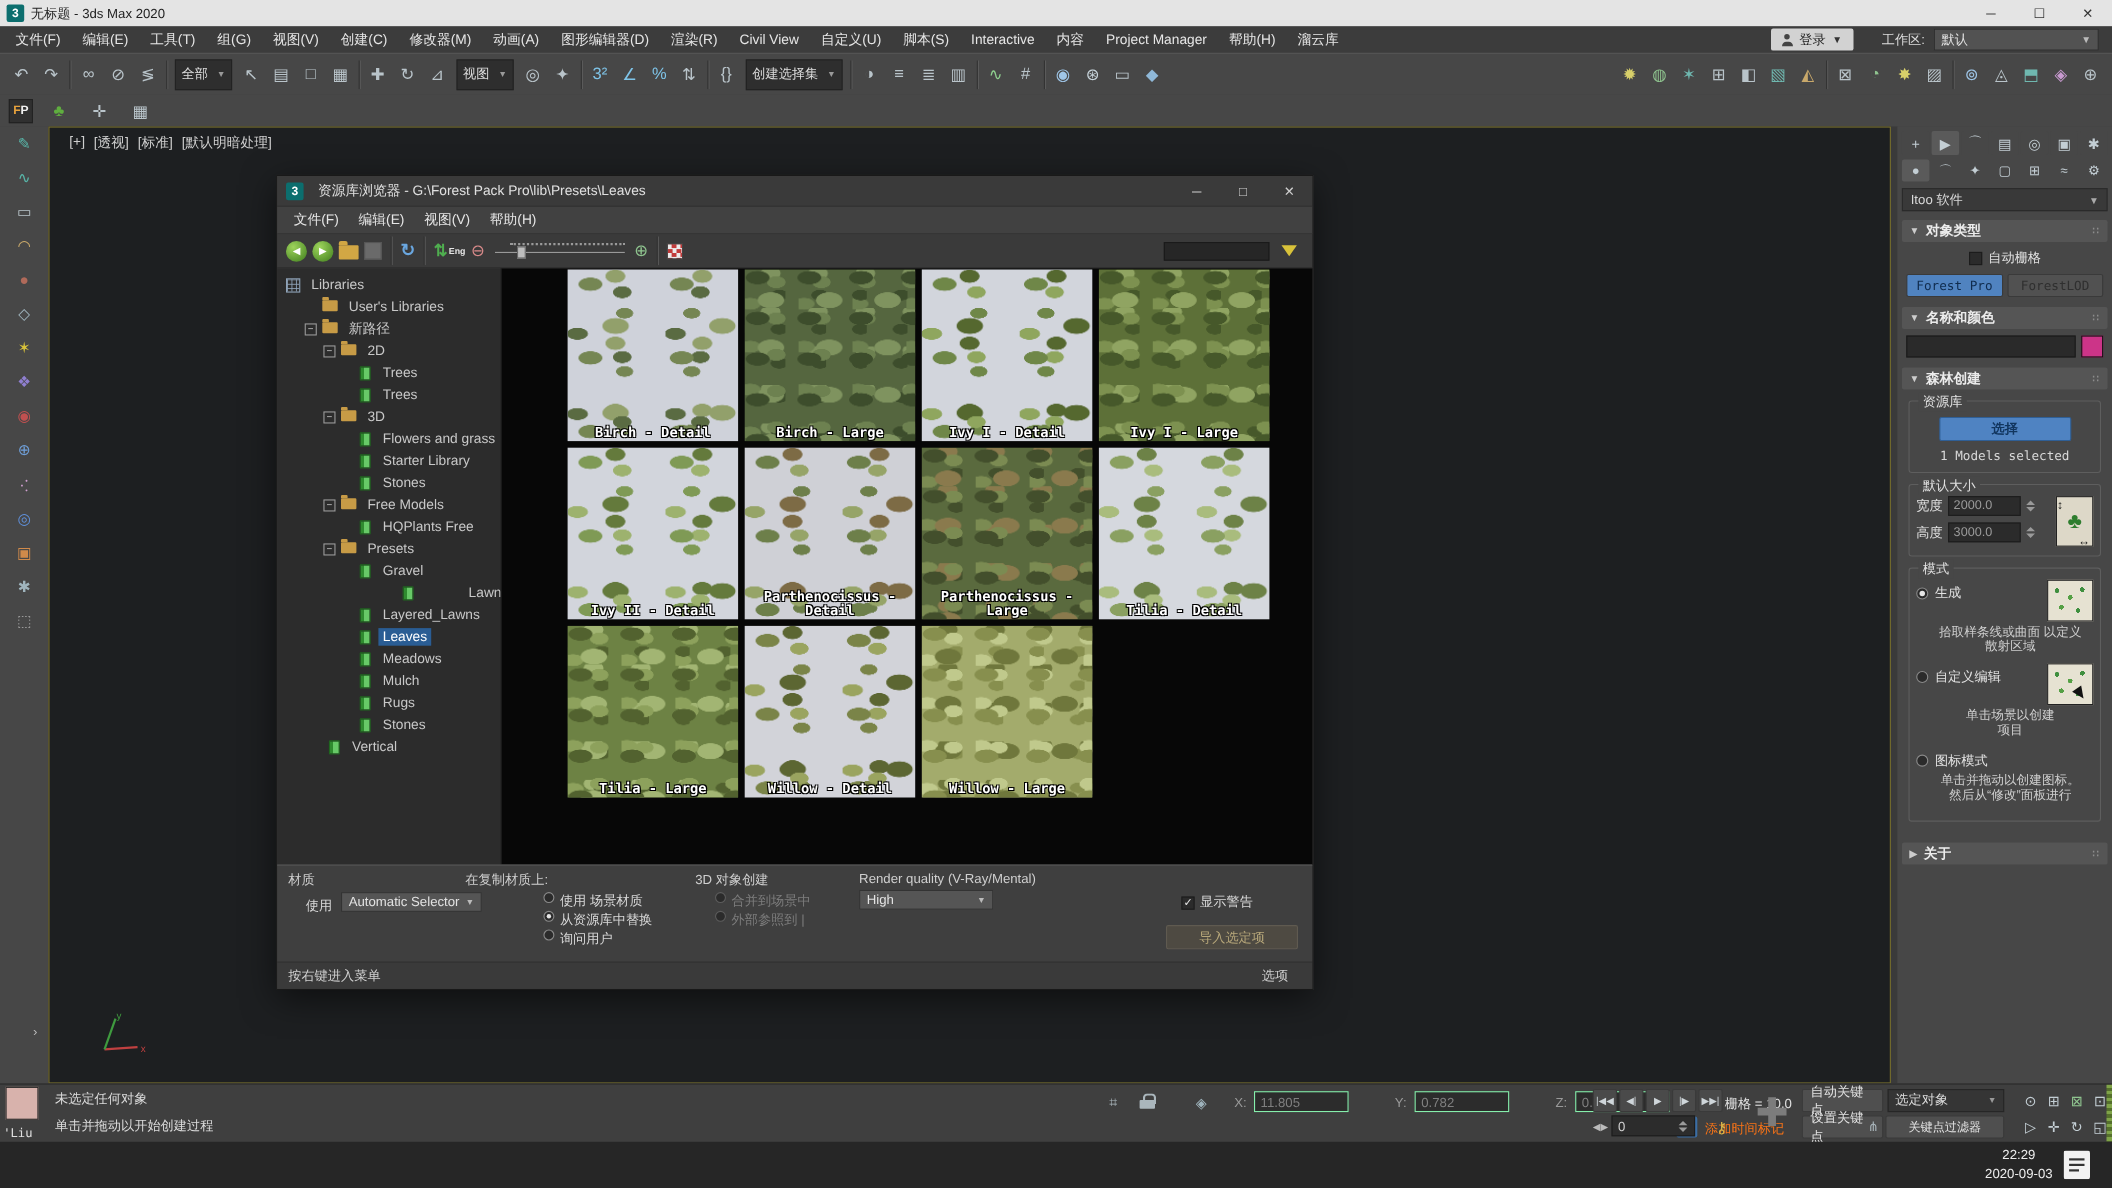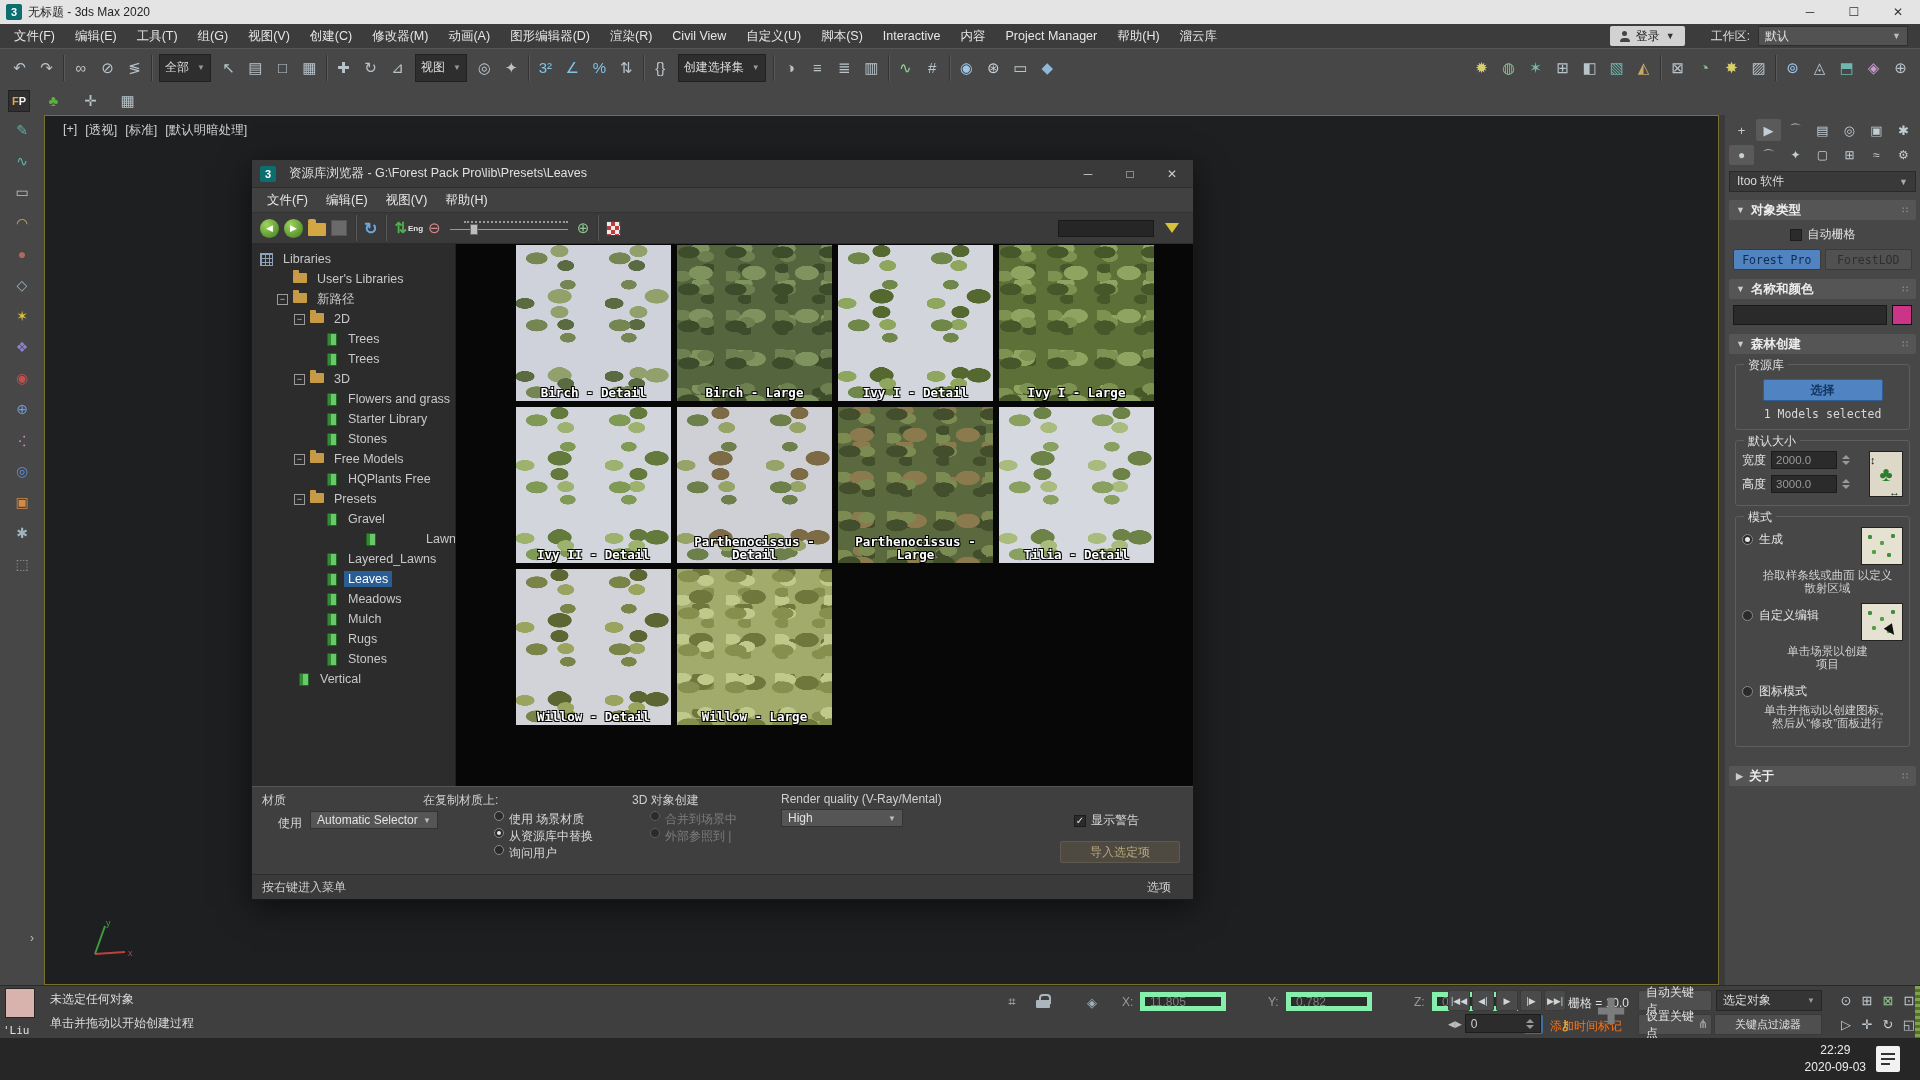--- a/index.html
+++ b/index.html
@@ -121,21 +121,21 @@
   .statusbar { position:absolute; left:0; bottom:42px; width:1920px; height:53px; background:#3f3f3f; border-top:1px solid #2a2a2a; }
   .sb-mini { position:absolute; left:5px; top:2px; width:30px; height:30px; background:#d8b2ac; border:1px solid #262626; }
   .sb-mini-label { position:absolute; left:3px; top:38px; color:#e0e0e0; font-family:"DejaVu Sans Mono", monospace; font-size:11px; }
   .sb-prompt1 { position:absolute; left:50px; top:5px; color:#dcdcdc; }
   .sb-prompt2 { position:absolute; left:50px; top:29px; color:#dcdcdc; }
   .sb-ico { position:absolute; width:20px; height:20px; display:flex; align-items:center; justify-content:center; color:#aab6bc; font-size:13px; }
   .lock-ico { position:absolute; left:1036px; top:8px; width:14px; height:14px; }
   .lock-ico::before { content:""; position:absolute; left:3px; top:0; width:8px; height:8px; border:2px solid #aab6bc; border-bottom:none; border-radius:4px 4px 0 0; }
   .lock-ico::after { content:""; position:absolute; left:0; top:6px; width:14px; height:8px; background:#aab6bc; border-radius:1px; }
   .coord-label { position:absolute; top:9px; color:#9a9a9a; }
-  .coord-box { position:absolute; top:6px; width:86px; height:19px; background:#2c2c2c; border:5px solid #86efac;
+  .coord-box { position:absolute; top:6px; width:86px; height:19px; background:#2c2c2c; border:1px solid #86efac;
     color:#7f7f7f; display:flex; align-items:center; padding:0 5px; }
   .grid-text { position:absolute; left:1568px; top:9px; color:#e0e0e0; }
   .timetag-ico { position:absolute; left:1524px; top:29px; width:19px; height:19px; background:#3b6ea5; border-radius:2px;
     color:#fff; display:flex; align-items:center; justify-content:center; font-size:11px; }
   .timetag-text { position:absolute; left:1550px; top:32px; color:#f97316; }
   .transport { position:absolute; left:1448px; top:4px; display:flex; gap:2px; }
   .tr-btn { width:22px; height:21px; background:#4a4a4a; border:1px solid #3a3a3a; border-radius:2px;
     color:#cfd6da; font-size:9px; display:flex; align-items:center; justify-content:center; }
   .frame-row { position:absolute; left:1448px; top:28px; display:flex; align-items:center; gap:3px; }
   .frame-arrows { color:#bbb; font-size:9px; }
@@ -786,20 +786,26 @@
                 <div>Parthenocissus -</div>
                 <div>Large</div>
               </div>
             </div>
             <div class="thumb" style="--bg: #d5d8de; --c1: #8aa061; --c2: #a9bc7d; --c3: #6d8247;">
               <div class="leaves"></div>
               <div class="tlabel">
                 <div>Tilia - Detail</div>
               </div>
             </div>
+            <div class="thumb large" style="--bg: #6d8244; --c1: #52622f; --c2: #8da15c; --c3: #a2b573;">
+              <div class="leaves"></div>
+              <div class="tlabel">
+                <div>Tilia - Large</div>
+              </div>
+            </div>
             <div class="thumb" style="--bg: #d2d3d9; --c1: #7a8448; --c2: #9aa45f; --c3: #5c6632;">
               <div class="leaves"></div>
               <div class="tlabel">
                 <div>Willow - Detail</div>
               </div>
             </div>
             <div class="thumb large" style="--bg: #a3ab6c; --c1: #878f4e; --c2: #c0c98c; --c3: #6f773c;">
               <div class="leaves"></div>
               <div class="tlabel">
                 <div>Willow - Large</div>

